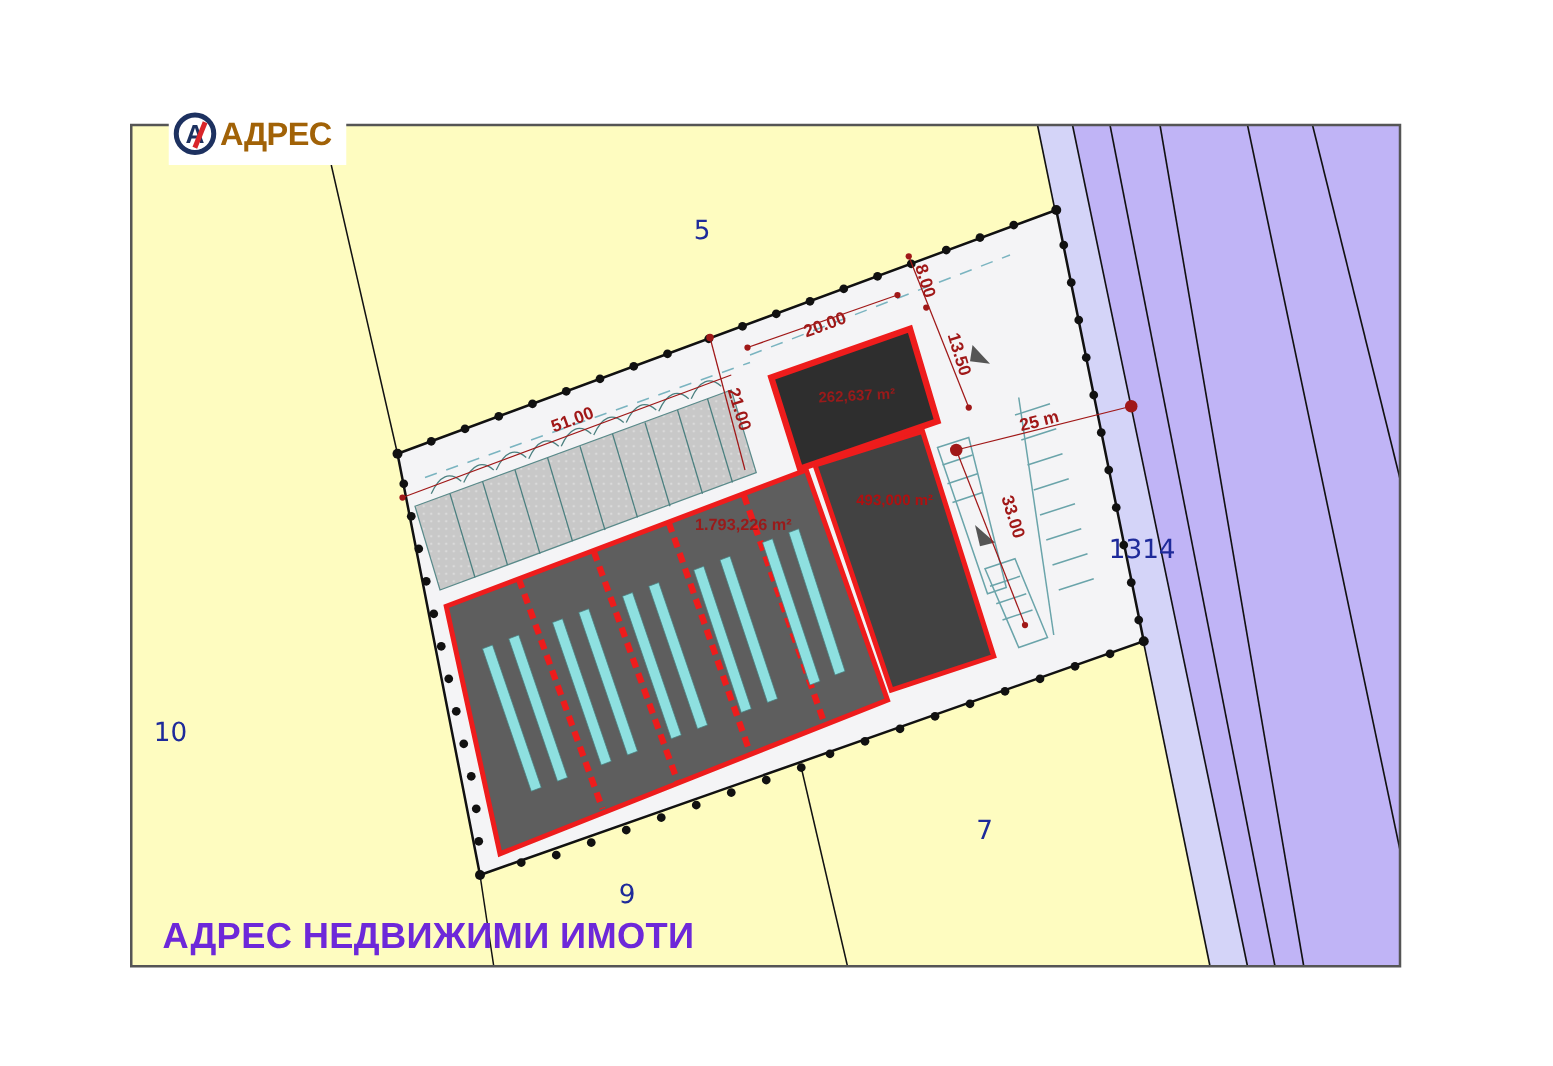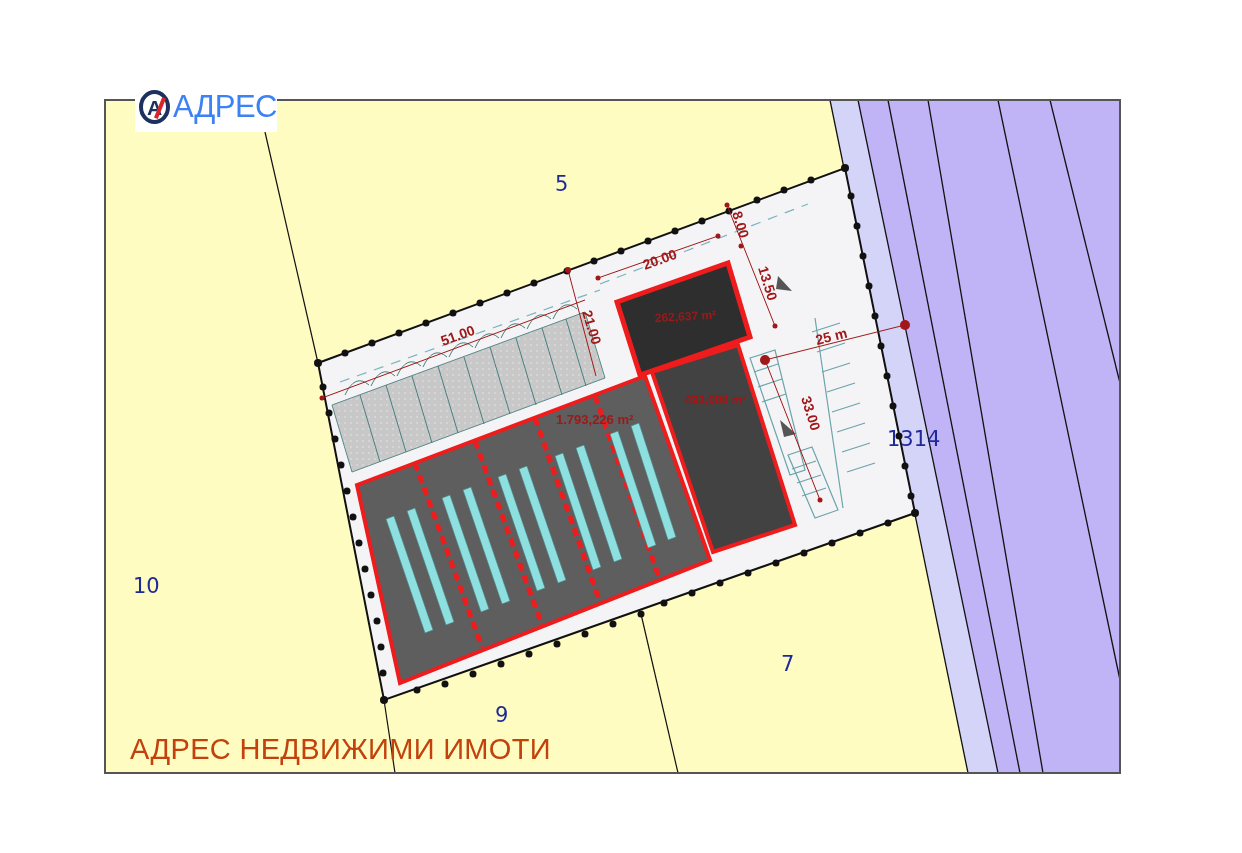--- a/index.html
+++ b/index.html
@@ -2,22 +2,22 @@
 <html><head>
 <meta charset="utf-8">
 <style>
   html, body { margin: 0; padding: 0; background: #ffffff; }
   body { width: 1242px; height: 853px; position: relative; overflow: hidden; font-family: "Liberation Sans", sans-serif; }
   #map { position: absolute; left: 0; top: 0; }
   .logo-box { position: absolute; left: 135px; top: 82px; width: 142px; height: 50px; background: #ffffff; display: flex; align-items: center; padding-left: 4px; box-sizing: border-box; }
   .logo-circle { width: 34px; height: 34px; border-radius: 50%; border: 4px solid #1d3160; box-sizing: border-box; position: relative; display: flex; align-items: center; justify-content: center; }
   .logo-circle .a { font-weight: bold; font-size: 21px; color: #1d3160; line-height: 1; position: relative; }
   .logo-circle .slash { position: absolute; width: 4px; height: 22px; background: #d9252a; transform: rotate(22deg); left: 15px; top: 3px; }
-  .logo-text { font-weight: normal; font-size: 31px; color: #3b82f6; margin-left: 3px; letter-spacing: -0.5px; }
-  .watermark { position: absolute; left: 130px; top: 733px; font-weight: normal; font-size: 29px; color: #c2410c; letter-spacing: 0.3px; }
+  .logo-text { font-weight: bold; font-size: 26px; color: #a16207; margin-left: 3px; letter-spacing: -0.5px; }
+  .watermark { position: absolute; left: 130px; top: 733px; font-weight: bold; font-size: 29px; color: #6d28d9; letter-spacing: 0.3px; }
   .parcel-label { position: absolute; color: #1e2a9a; font-size: 21px; font-family: "DejaVu Sans", sans-serif; }
 </style>
 </head>
 <body>
 
 <svg id="map" width="1242" height="853" viewBox="0 0 1242 853">
   <defs>
     <pattern id="dots" width="6" height="6" patternUnits="userSpaceOnUse">
       <rect width="6" height="6" fill="#c8c8c8"></rect>
       <circle cx="3" cy="3" r="1" fill="#dadada"></circle>
@@ -226,21 +226,21 @@
     <text x="817" y="345" transform="rotate(-14 817 345)">25 m</text>
   </g>
   <g fill="#9a1a1a" font-family="Liberation Sans, sans-serif" font-size="12" font-weight="bold">
     <text x="655" y="322" transform="rotate(-3 655 322)">262,637 m²</text>
     <text x="685" y="404" fill="#b01010">493,000 m²</text>
     <text x="556" y="424" font-size="13">1.793,226 m²</text>
   </g>
 </svg>
 
 <div class="parcel-label" style="left:555px;top:172px;">5</div>
-<div class="parcel-label" style="left:133px;top:574px;">10</div>
+<div class="parcel-label" style="left:123px;top:574px;">10</div>
 <div class="parcel-label" style="left:495px;top:703px;">9</div>
 <div class="parcel-label" style="left:781px;top:652px;">7</div>
 <div class="parcel-label" style="left:887px;top:427px;">1314</div>
 
 <div class="logo-box">
   <div class="logo-circle">
     <span class="a">A</span>
     <span class="slash"></span>
   </div>
   <span class="logo-text">АДРЕС</span>

